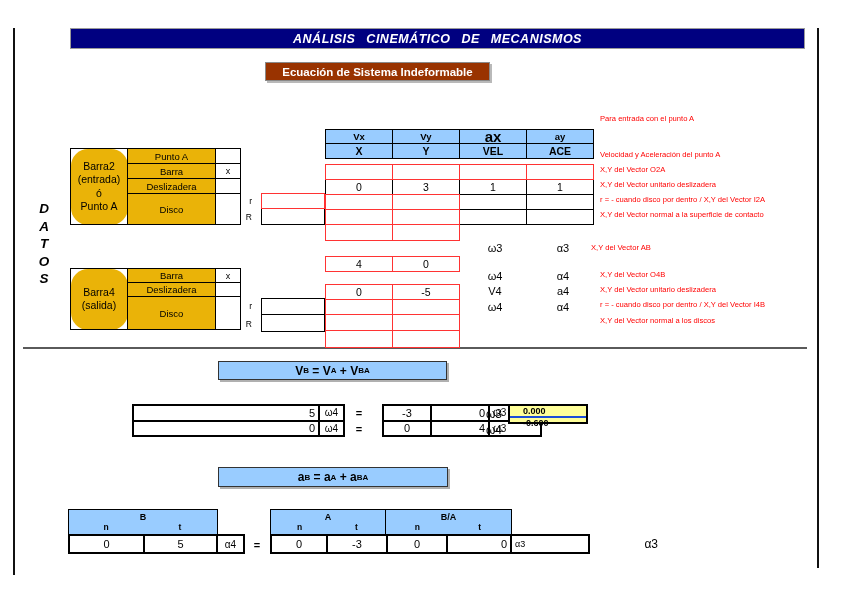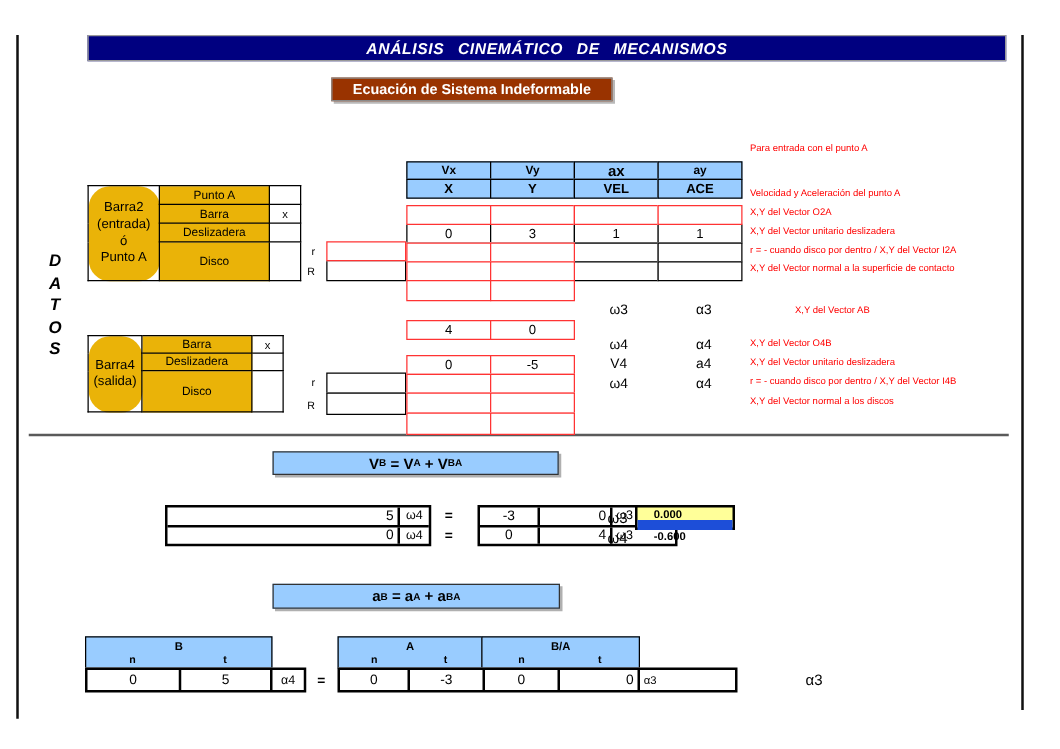--- a/index.html
+++ b/index.html
@@ -44,21 +44,21 @@
   .mc{box-sizing:border-box;display:flex;align-items:center;font-size:11px;}
   .mc.bl{border-left:2px solid #000;}
   .mc.ctr{justify-content:center;}
   .mc.rt{justify-content:flex-end;padding-right:3px;}
   .mc.lf{justify-content:flex-start;padding-left:3px;}
   .mc .greek{font-size:10px;}
   .eqsign{font-weight:bold;font-size:11px;display:flex;align-items:center;justify-content:center;}
   
   .ybox{border:2px solid #000;display:flex;flex-direction:column;background:#FFFF99;}
   .yrow{flex:1;display:flex;align-items:center;padding-left:13px;font-weight:bold;font-size:9px;}
-  .yrow + .yrow{border-top:8px solid #1d4ed8;}
+  .yrow + .yrow{border-top:2px solid #1d4ed8;}
   .ylab{font-size:12px;display:flex;align-items:center;justify-content:flex-end;}
   
   .nthead{background:#99CCFF;border:1px solid #000;display:flex;flex-direction:column;box-sizing:border-box;}
   .nthead .ttl{height:12px;display:flex;align-items:flex-end;justify-content:center;font-weight:bold;font-size:9px;}
   .nthead .nt{flex:1;display:flex;}
   .nthead .nt span{flex:1;text-align:center;font-weight:bold;font-size:8.5px;}
 </style>
 </head>
 <body>
 
@@ -74,21 +74,21 @@
     <div>D</div>
     <div>A</div>
     <div>T</div>
     <div>O</div>
     <div>S</div>
   </div>
 
   <div class="grow" style="left:325px;top:113px;height:15px;">
     <div class="gc hcell" style="font-size:9.5px;">Vx</div>
     <div class="gc hcell" style="font-size:9.5px;">Vy</div>
-    <div class="gc hcell" style="font-size:12px;text-align:right;">ax</div>
+    <div class="gc hcell" style="font-size:15px;text-align:right;">ax</div>
     <div class="gc hcell" style="font-size:9.5px;">ay</div>
   </div>
   <div class="grow" style="left:325px;top:127px;height:16px;">
     <div class="gc hcell">X</div>
     <div class="gc hcell">Y</div>
     <div class="gc hcell">VEL</div>
     <div class="gc hcell">ACE</div>
   </div>
 
   <table class="blk" style="left:70px;top:148px;">
@@ -153,21 +153,21 @@
   <div class="grow" style="left:325px;top:240px;height:16px;">
     <div class="gc red">4</div>
     <div class="gc red">0</div>
   </div>
   <div class="abs sym" style="left:461px;top:240px;width:68px;height:16px;">ω3</div>
   <div class="abs sym" style="left:529px;top:240px;width:68px;height:16px;">α3</div>
 
   <table class="blk" style="left:70px;top:268px;">
     <tbody>
         <tr>
-      <td class="blue name" rowspan="3" style="width:43px;">Barra4
+      <td class="blue name" rowspan="3" style="width:57px;">Barra4
 (salida)</td>
       <td class="blue" style="width:88px;height:14px;">Barra</td>
       <td class="chk" style="width:25px;">x</td>
     </tr>
     <tr>
       <td class="blue" style="height:14px;">Deslizadera</td>
       <td class="chk"></td>
     </tr>
     <tr>
       <td class="blue" style="height:33px;">Disco</td>
@@ -206,21 +206,21 @@
     <div class="gc red"></div>
     <div class="gc red"></div>
   </div>
 
   <div class="abs anno" style="left:600px;top:114px;">Para entrada con el punto A</div>
   <div class="abs anno" style="left:600px;top:150px;">Velocidad y Aceleración del punto A</div>
   <div class="abs anno" style="left:600px;top:165px;">X,Y del Vector O2A</div>
   <div class="abs anno" style="left:600px;top:180px;">X,Y del Vector unitario deslizadera</div>
   <div class="abs anno" style="left:600px;top:195px;">r = - cuando disco por dentro / X,Y del Vector I2A</div>
   <div class="abs anno" style="left:600px;top:210px;">X,Y del Vector normal a la superficie de contacto</div>
-  <div class="abs anno" style="left:636px;top:243px;">X,Y del Vector AB</div>
+  <div class="abs anno" style="left:591px;top:243px;">X,Y del Vector AB</div>
   <div class="abs anno" style="left:600px;top:270px;">X,Y del Vector O4B</div>
   <div class="abs anno" style="left:600px;top:285px;">X,Y del Vector unitario deslizadera</div>
   <div class="abs anno" style="left:600px;top:300px;">r = - cuando disco por dentro / X,Y del Vector I4B</div>
   <div class="abs anno" style="left:600px;top:316px;">X,Y del Vector normal a los discos</div>
 
   <div class="abs hline" style="left:23px;top:347px;width:784px;height:2px;"></div>
 
   <div class="abs banner eq-banner" style="left:218px;top:361px;width:229px;height:19px;">
     <span>V</span><sub>B</sub>&nbsp;<span>=</span>&nbsp;<span>V</span><sub>A</sub>&nbsp;<span>+</span>&nbsp;<span>V</span><sub>BA</sub>
   </div>

